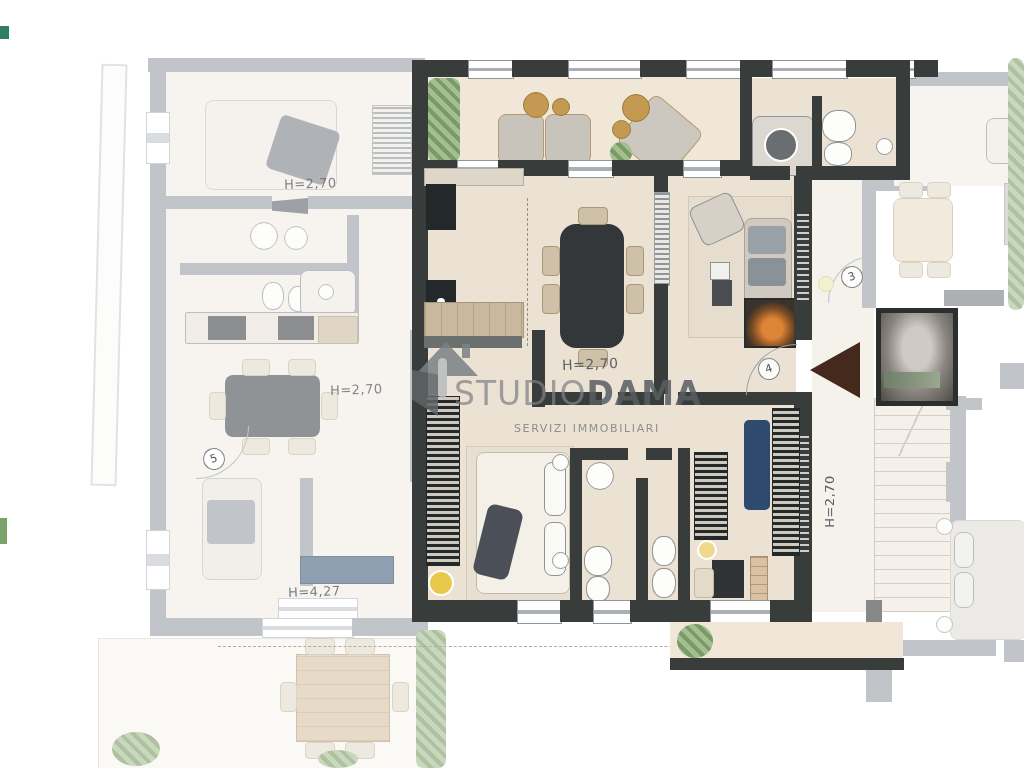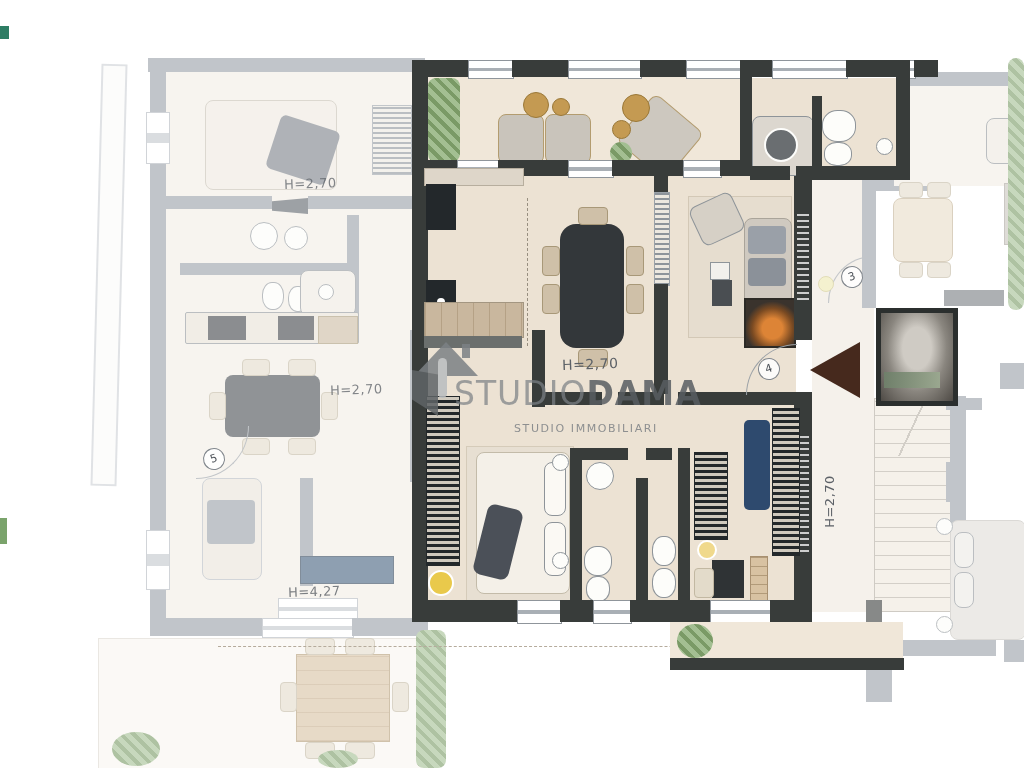--- a/index.html
+++ b/index.html
@@ -298,19 +298,19 @@
   <div class="abs" style="left:404px;top:336px;width:270px;height:110px;z-index:60;pointer-events:none;">
     <div class="abs" style="left:8px;top:6px;width:68px;height:72px;opacity:.85;">
       <div class="abs" style="left:2px;top:0;width:64px;height:34px;background:var(--watermark-grey);clip-path:polygon(0 100%,50% 0,100% 100%);"></div>
       <div class="abs" style="left:50px;top:2px;width:8px;height:14px;background:var(--watermark-grey);"></div>
       <div class="abs" style="left:0px;top:28px;width:26px;height:46px;background:#5f6467;clip-path:polygon(0 0,100% 10%,100% 100%,0 64%);"></div>
       <div class="abs" style="left:26px;top:16px;width:9px;height:40px;background:#b9bdc0;border-radius:5px;"></div>
     </div>
     <div class="abs wm-brand" style="left:50px;top:38px;">
       <span class="wm-a">STUDIO</span><span class="wm-b">DAMA</span>
     </div>
-    <div class="abs wm-tag" style="left:110px;top:86px;">STUDIO IMMOBILIARI</div>
+    <div class="abs wm-tag" style="left:110px;top:86px;">SERVIZI IMMOBILIARI</div>
   </div>
 
   <div class="abs" style="left:0;top:26px;width:9px;height:13px;background:#2e7d64;"></div>
   <div class="abs" style="left:0;top:518px;width:7px;height:26px;background:#7aa36b;"></div>
 
 </div>
 
 </body></html>

